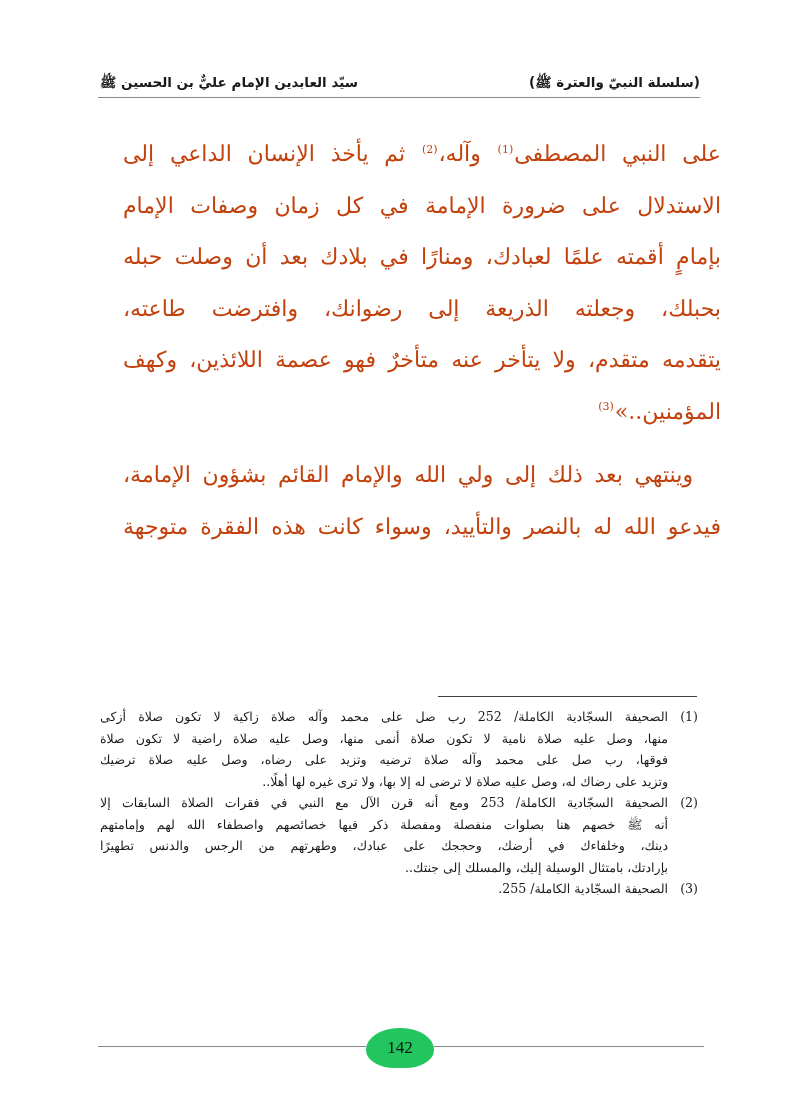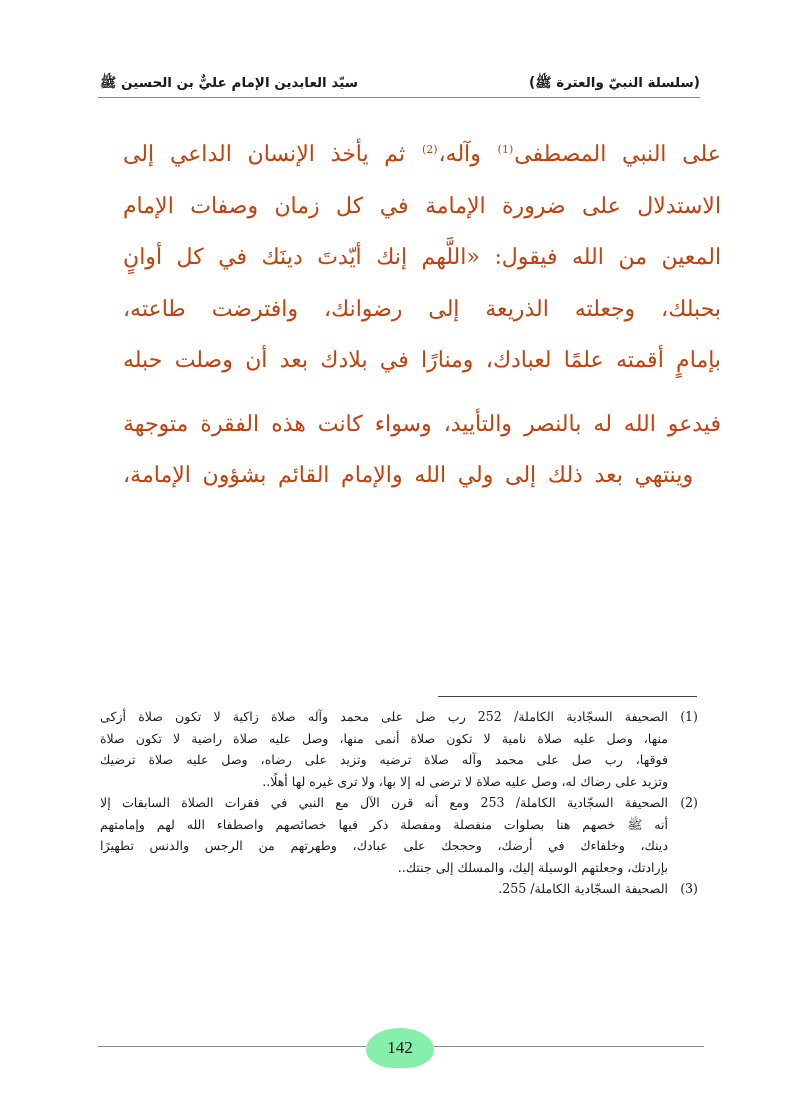--- a/index.html
+++ b/index.html
@@ -140,21 +140,21 @@
       left: 434px;
       width: 270px;
       border-top: 1.5px solid #8a8a8a;
     }
     .page-badge {
       position: absolute;
       top: 1028px;
       left: 366px;
       width: 68px;
       height: 40px;
-      background: #86efac;
+      background: #22c55e;
       border-radius: 48% 48% 42% 42% / 55% 55% 45% 45%;
       display: flex;
       align-items: center;
       justify-content: center;
       text-align: right;
     }
     .page-number {
       font-family: "Liberation Serif", "DejaVu Serif", serif;
       font-size: 17px;
       color: #111;
@@ -172,30 +172,33 @@
   </div>
   <div class="header-rule"></div>
 
   <div class="body-text">
 
     <div>
       <span class="body-line">
         <span>على النبي المصطفى</span><sup class="fn-ref">(1)</sup><span> وآله،</span><sup class="fn-ref">(2)</sup><span> ثم يأخذ الإنسان الداعي إلى</span>
       </span>
       <span class="body-line">الاستدلال على ضرورة الإمامة في كل زمان وصفات الإمام</span>
-      <span class="body-line">المعين من الله فيقول: «اللَّهم إنك أيّدتَ دينَك في كل أوانٍ</span>
+      <span class="body-line">بإمامٍ أقمته علمًا لعبادك، ومنارًا في بلادك بعد أن وصلت حبله</span>
       <span class="body-line">بحبلك، وجعلته الذريعة إلى رضوانك، وافترضت طاعته،</span>
-      <span class="body-line">بإمامٍ أقمته علمًا لعبادك، ومنارًا في بلادك بعد أن وصلت حبله</span>
+      <span class="body-line">يتقدمه متقدم، ولا يتأخر عنه متأخرٌ فهو عصمة اللائذين، وكهف</span>
+      <span class="body-line last">
+        <span>المؤمنين..»</span><sup class="fn-ref">(3)</sup>
+      </span>
     </div>
 
     <div class="para-gap"></div>
 
     <div>
+      <span class="body-line indent">وينتهي بعد ذلك إلى ولي الله والإمام القائم بشؤون الإمامة،</span>
       <span class="body-line">فيدعو الله له بالنصر والتأييد، وسواء كانت هذه الفقرة متوجهة</span>
-      <span class="body-line indent">وينتهي بعد ذلك إلى ولي الله والإمام القائم بشؤون الإمامة،</span>
     </div>
   </div>
 
   <div class="fn-rule"></div>
   <div class="footnotes">
 
     <div class="fn">
       <span class="fn-num">(1)</span>
       <div class="fn-body">
         <span class="fn-line">الصحيفة السجّادية الكاملة/ 252 رب صل على محمد وآله صلاة زاكية لا تكون صلاة أزكى</span>
@@ -204,21 +207,21 @@
         <span class="fn-line last">وتزيد على رضاك له، وصل عليه صلاة لا ترضى له إلا بها، ولا ترى غيره لها أهلًا..</span>
       </div>
     </div>
 
     <div class="fn">
       <span class="fn-num">(2)</span>
       <div class="fn-body">
         <span class="fn-line">الصحيفة السجّادية الكاملة/ 253 ومع أنه قرن الآل مع النبي في فقرات الصلاة السابقات إلا</span>
         <span class="fn-line">أنه ﷺ خصهم هنا بصلوات منفصلة ومفصلة ذكر فيها خصائصهم واصطفاء الله لهم وإمامتهم</span>
         <span class="fn-line">دينك، وخلفاءك في أرضك، وحججك على عبادك، وطهرتهم من الرجس والدنس تطهيرًا</span>
-        <span class="fn-line last">بإرادتك، وجعلتهم الوسيلة إليك، والمسلك إلى جنتك..</span>
+        <span class="fn-line last">بإرادتك، بامتثال الوسيلة إليك، والمسلك إلى جنتك..</span>
       </div>
     </div>
 
     <div class="fn">
       <span class="fn-num">(3)</span>
       <div class="fn-body">
         <span class="fn-line last">الصحيفة السجّادية الكاملة/ 255.</span>
       </div>
     </div>
   </div>

